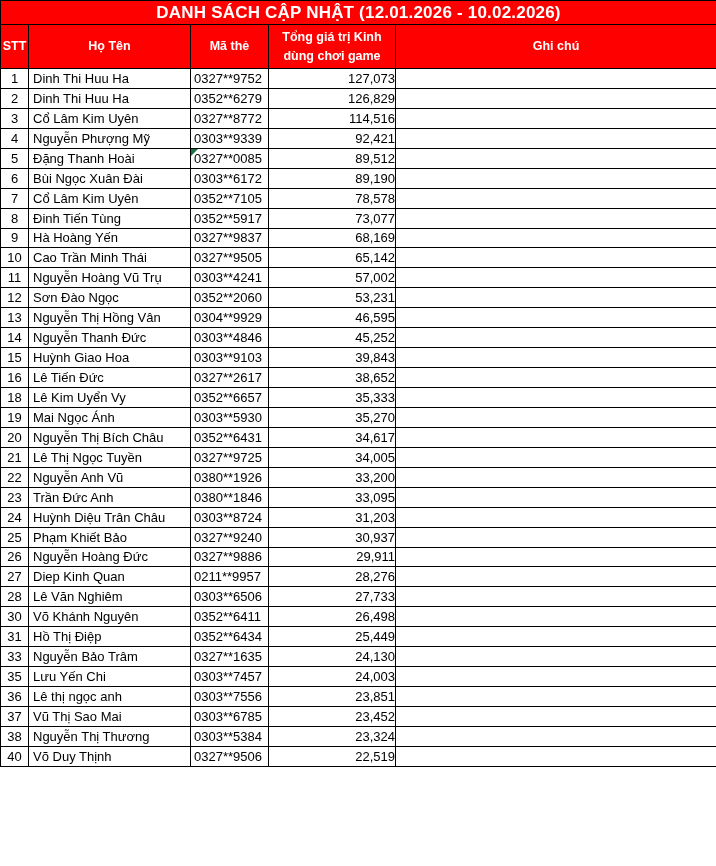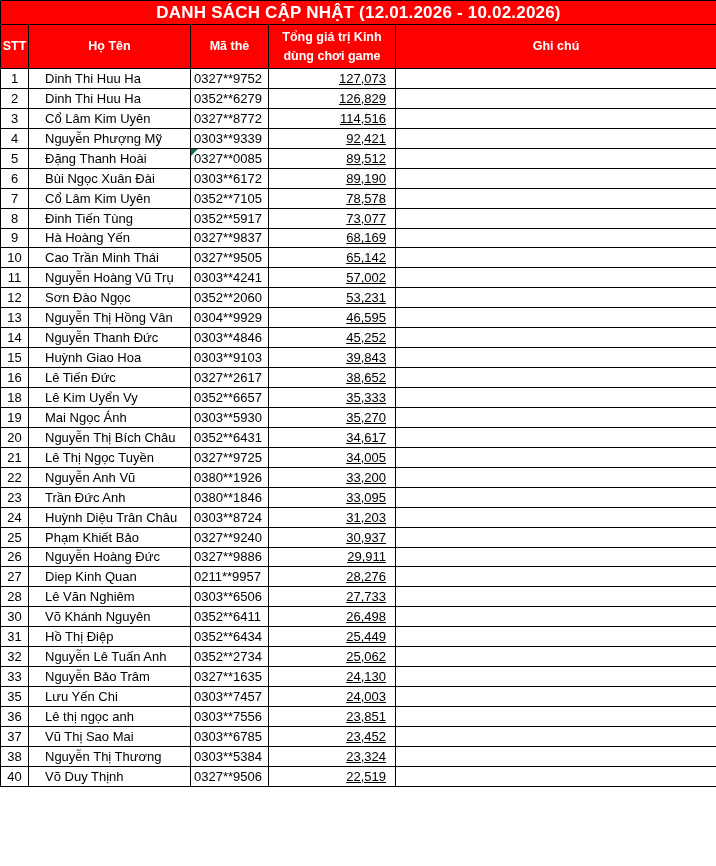--- a/index.html
+++ b/index.html
@@ -50,23 +50,23 @@
     line-height: 1.45;
   }
 
   tbody td {
     height: 19.95px;
     font-size: 13px;
     vertical-align: middle;
     position: relative;
   }
   td.td-stt   { text-align: center; }
-  td.td-name  { text-align: left; padding-left: 16px; }
+  td.td-name  { text-align: left; padding-left: 4px; }
   td.td-card  { text-align: left; padding-left: 3px; margin-left: 12px; }
-  td.td-total { text-align: right; padding-right: 9px; text-decoration: underline; }
+  td.td-total { text-align: right; padding-right: 0; }
   td.td-note  { }
 
   .flag {
     position: absolute;
     top: 0;
     left: 0;
     width: 0;
     height: 0;
     border-top: 7px solid #1e7145;
     border-right: 7px solid transparent;
@@ -293,27 +293,20 @@
         <td class="td-note"></td>
       </tr>
       <tr>
         <td class="td-stt">31</td>
         <td class="td-name">Hồ Thị Điệp</td>
         <td class="td-card">0352**6434</td>
         <td class="td-total">25,449</td>
         <td class="td-note"></td>
       </tr>
       <tr>
-        <td class="td-stt">32</td>
-        <td class="td-name">Nguyễn Lê Tuấn Anh</td>
-        <td class="td-card">0352**2734</td>
-        <td class="td-total">25,062</td>
-        <td class="td-note"></td>
-      </tr>
-      <tr>
         <td class="td-stt">33</td>
         <td class="td-name">Nguyễn Bảo Trâm</td>
         <td class="td-card">0327**1635</td>
         <td class="td-total">24,130</td>
         <td class="td-note"></td>
       </tr>
       <tr>
         <td class="td-stt">35</td>
         <td class="td-name">Lưu Yến Chi</td>
         <td class="td-card">0303**7457</td>

